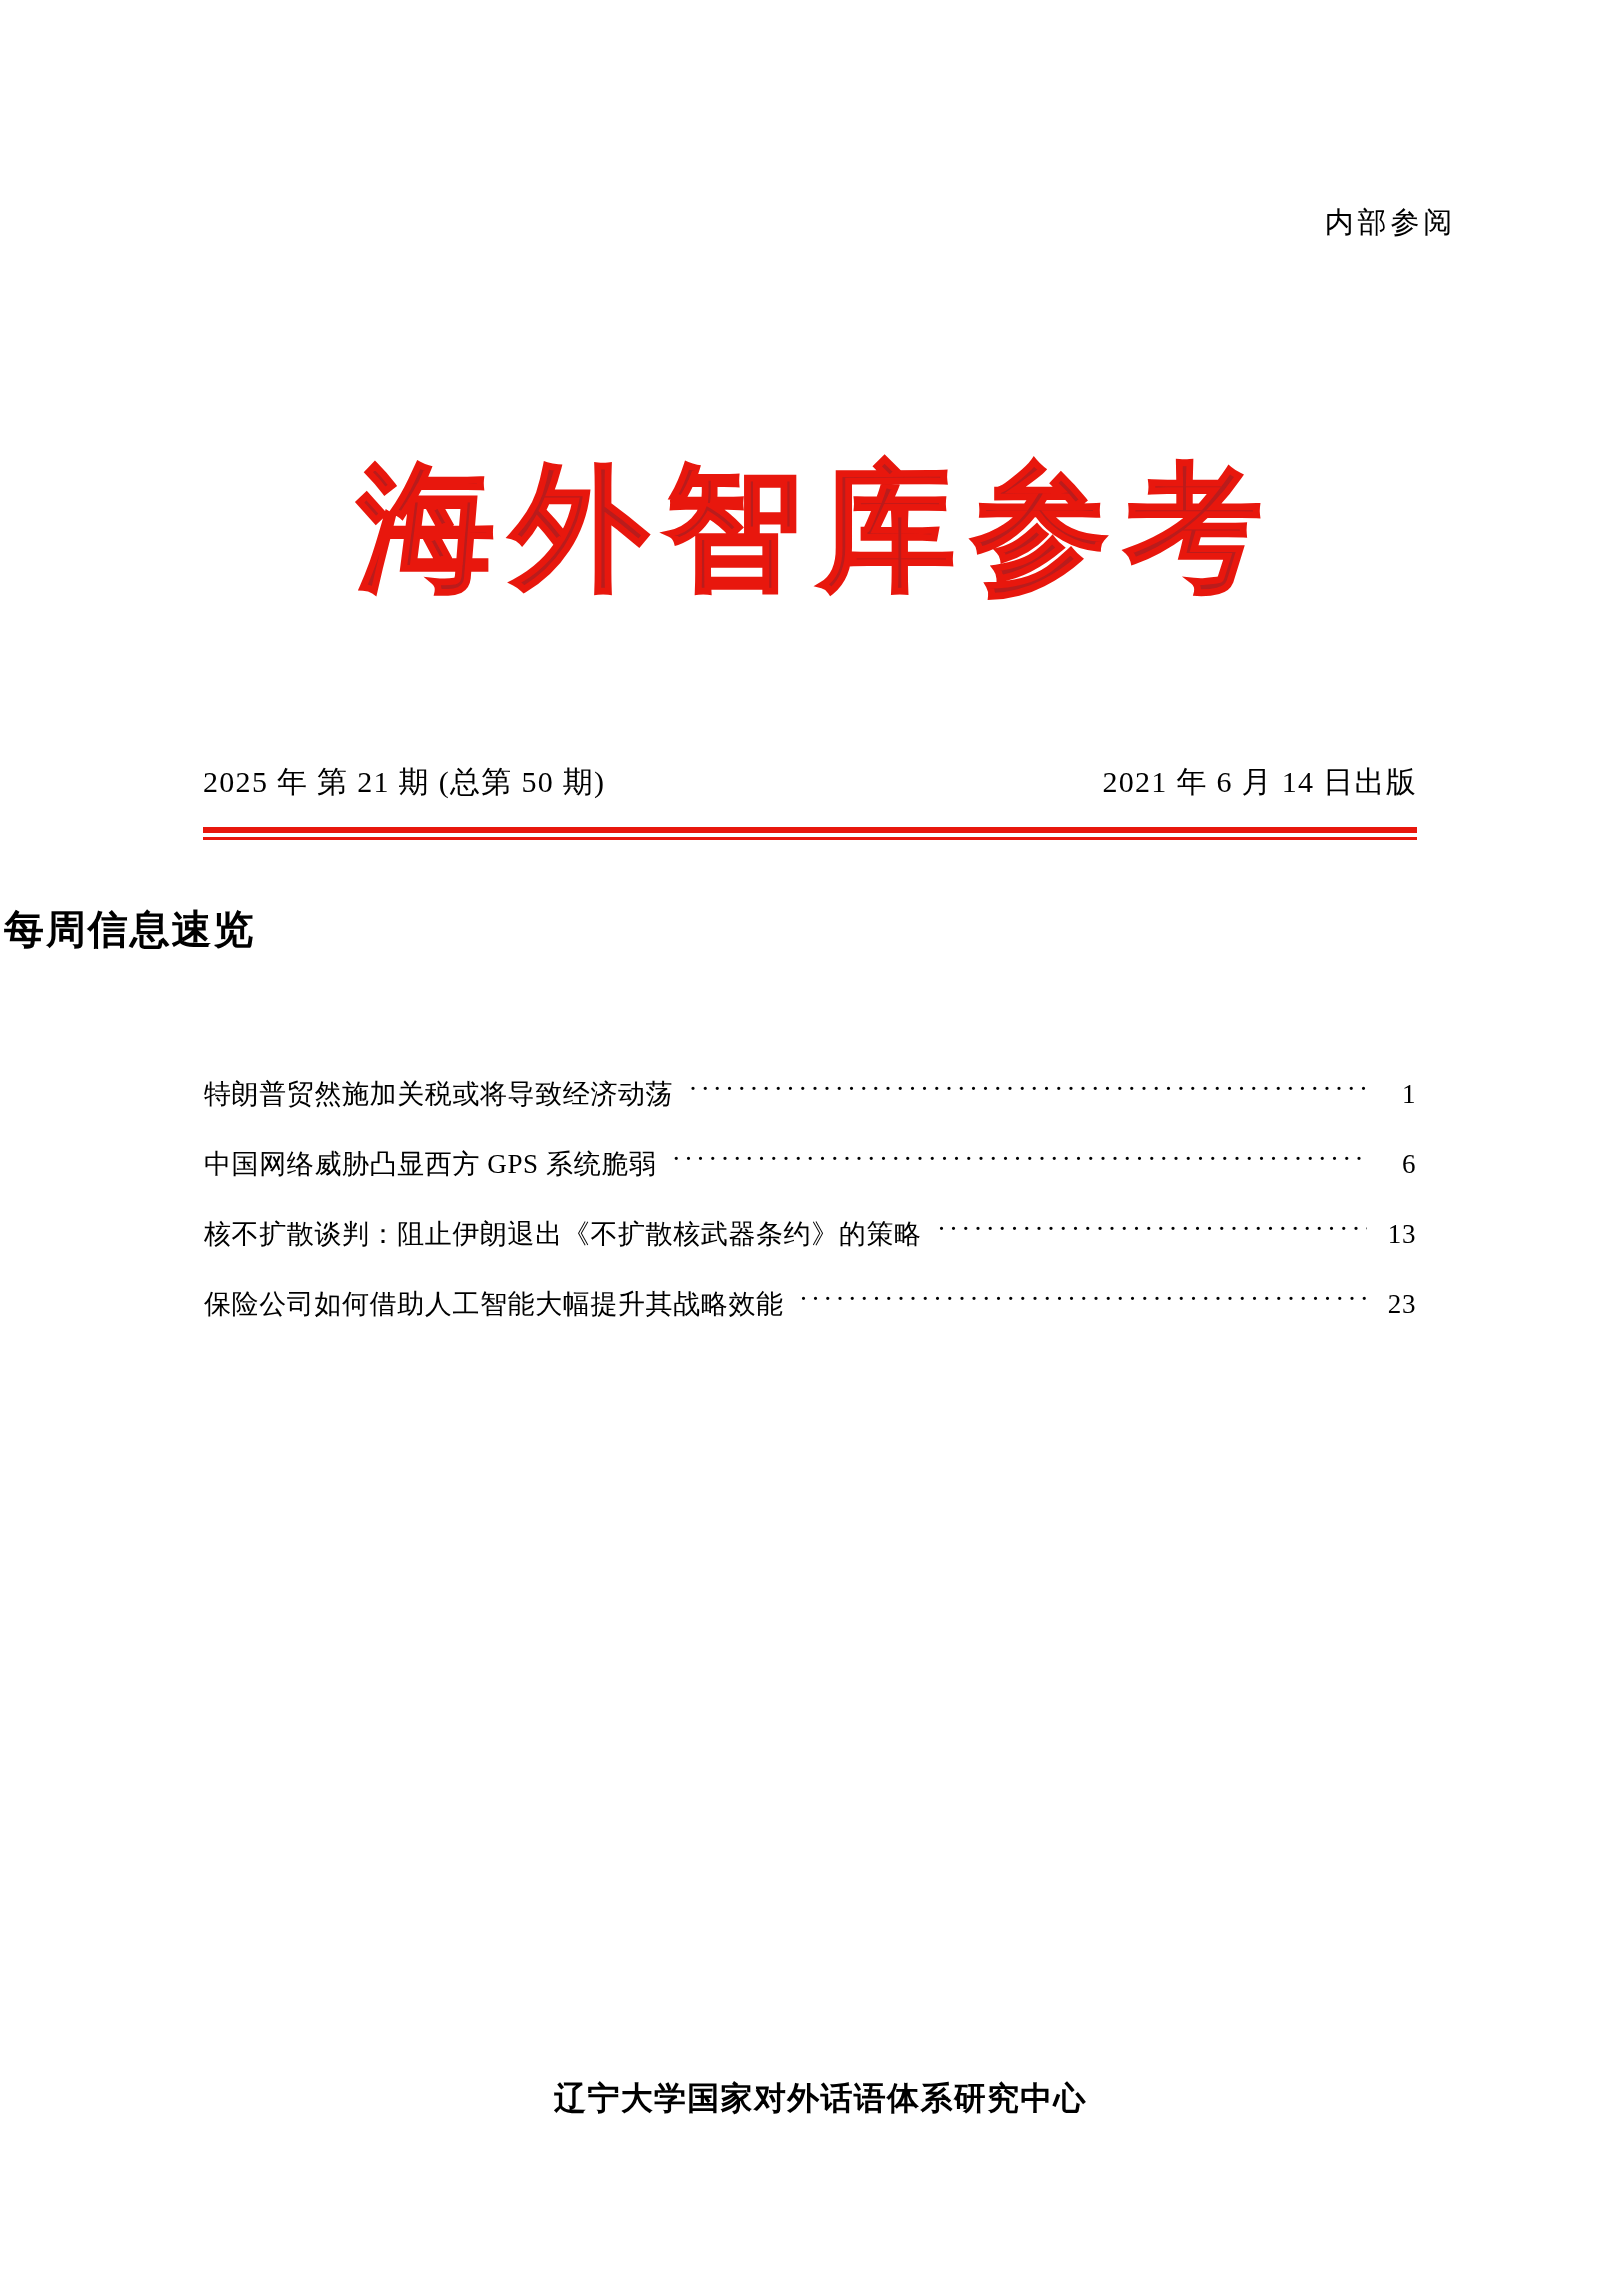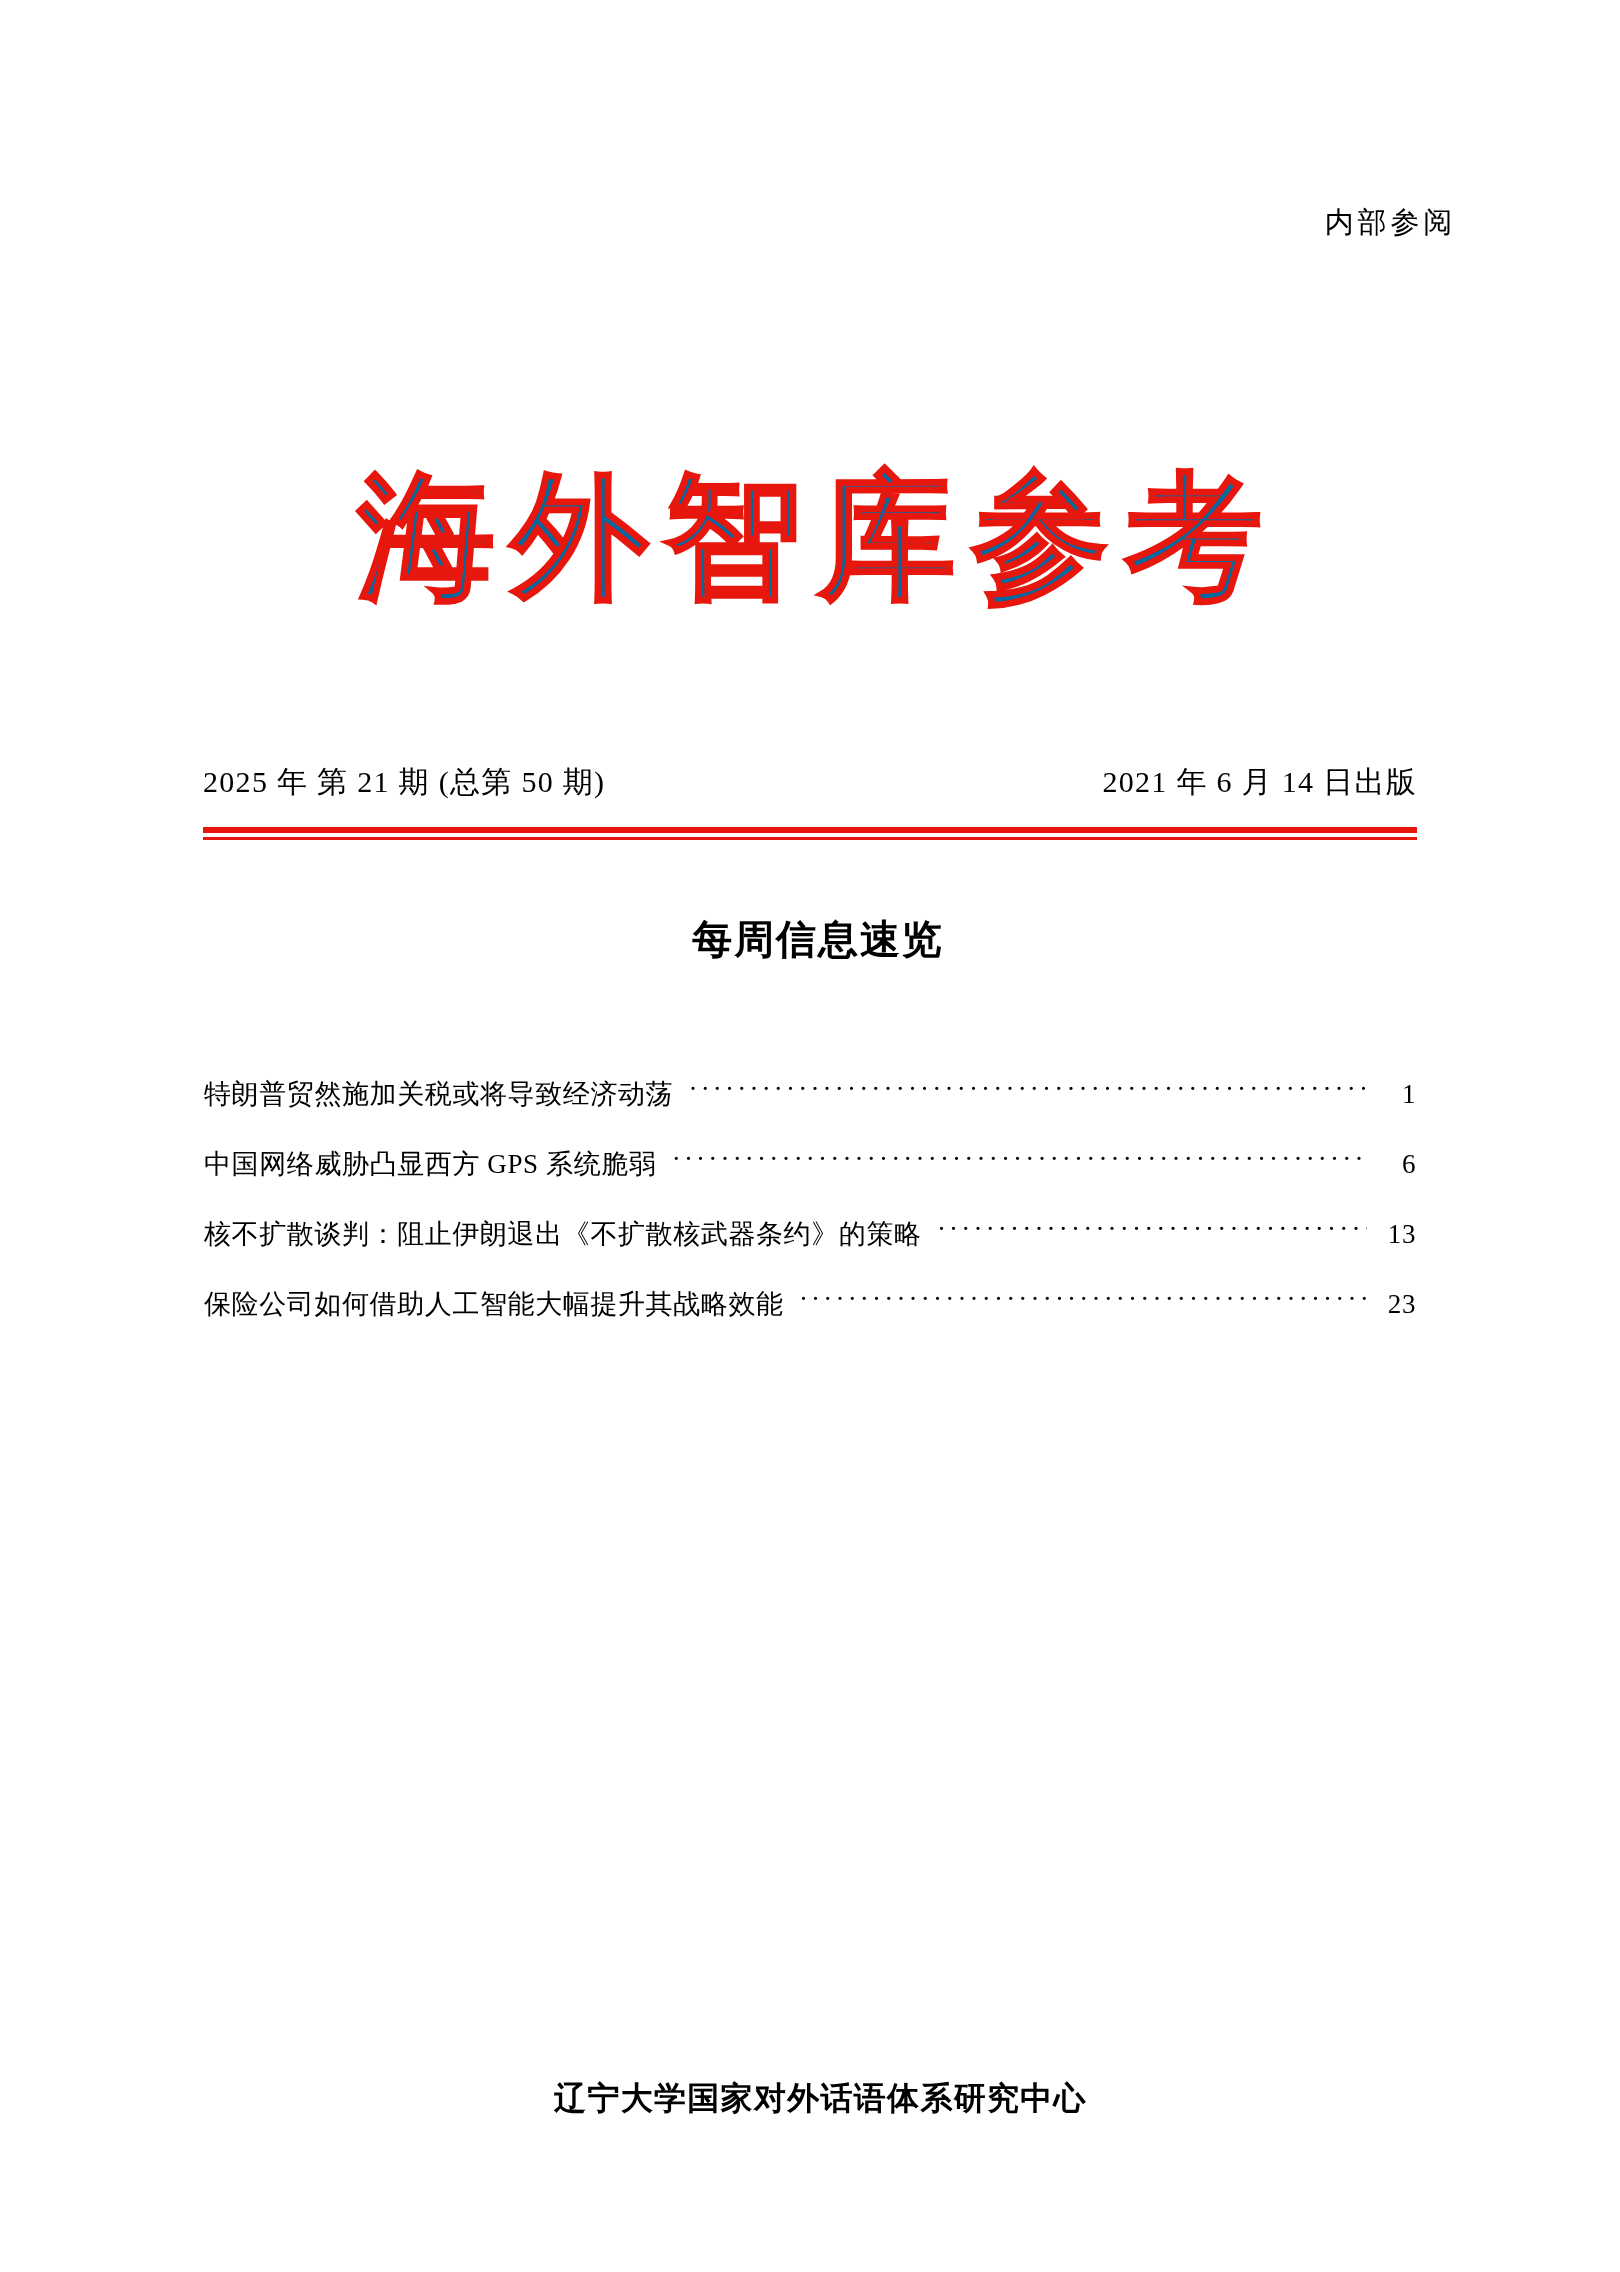--- a/index.html
+++ b/index.html
@@ -36,27 +36,27 @@
   
   .masthead {
     position: absolute;
     top: 470px;
     left: 0;
     right: 0;
     text-align: center;
   }
   .masthead-title {
     display: inline-block;
-    color: #0369a1;
+    color: #b91c1c;
     font-size: 137px;
     line-height: 1;
     font-weight: 900;
     letter-spacing: 16.5px;
     text-indent: 16.5px;
-    font-family: Liberation Serif, serif;
+    font-family: Liberation Mono, monospace;
     -webkit-text-stroke: 2.5px #e8170d;
   }
 
   
   .issue-row {
     position: absolute;
     top: 762px;
     left: 203px;
     right: 203px;
     display: flex;
@@ -82,28 +82,26 @@
   .rule-thin {
     height: 2.5px;
     background: #e8170d;
     width: 100%;
   }
 
   
   .section-title {
     position: absolute;
     top: 902px;
-    left: 16px;
+    left: 4px;
     right: 0;
-    text-align: center;
     font-size: 40px;
     font-weight: 700;
     letter-spacing: 1.9px;
     font-family: "DejaVu Sans", "Liberation Sans", sans-serif;
-    margin-top: 10px;
   }
 
   
   .contents {
     position: absolute;
     top: 1076px;
     left: 204px;
     right: 204px;
   }
   .toc-item {

